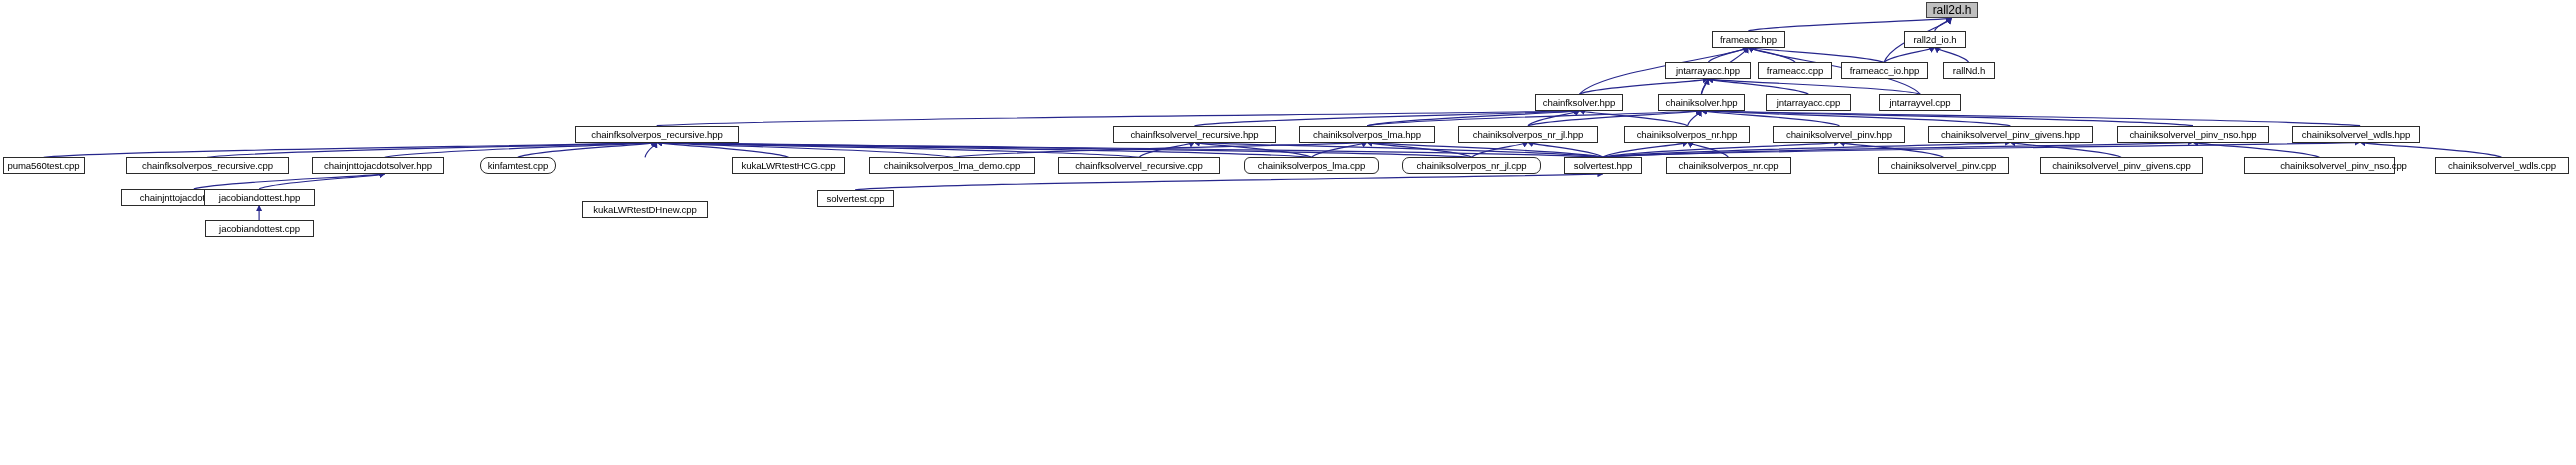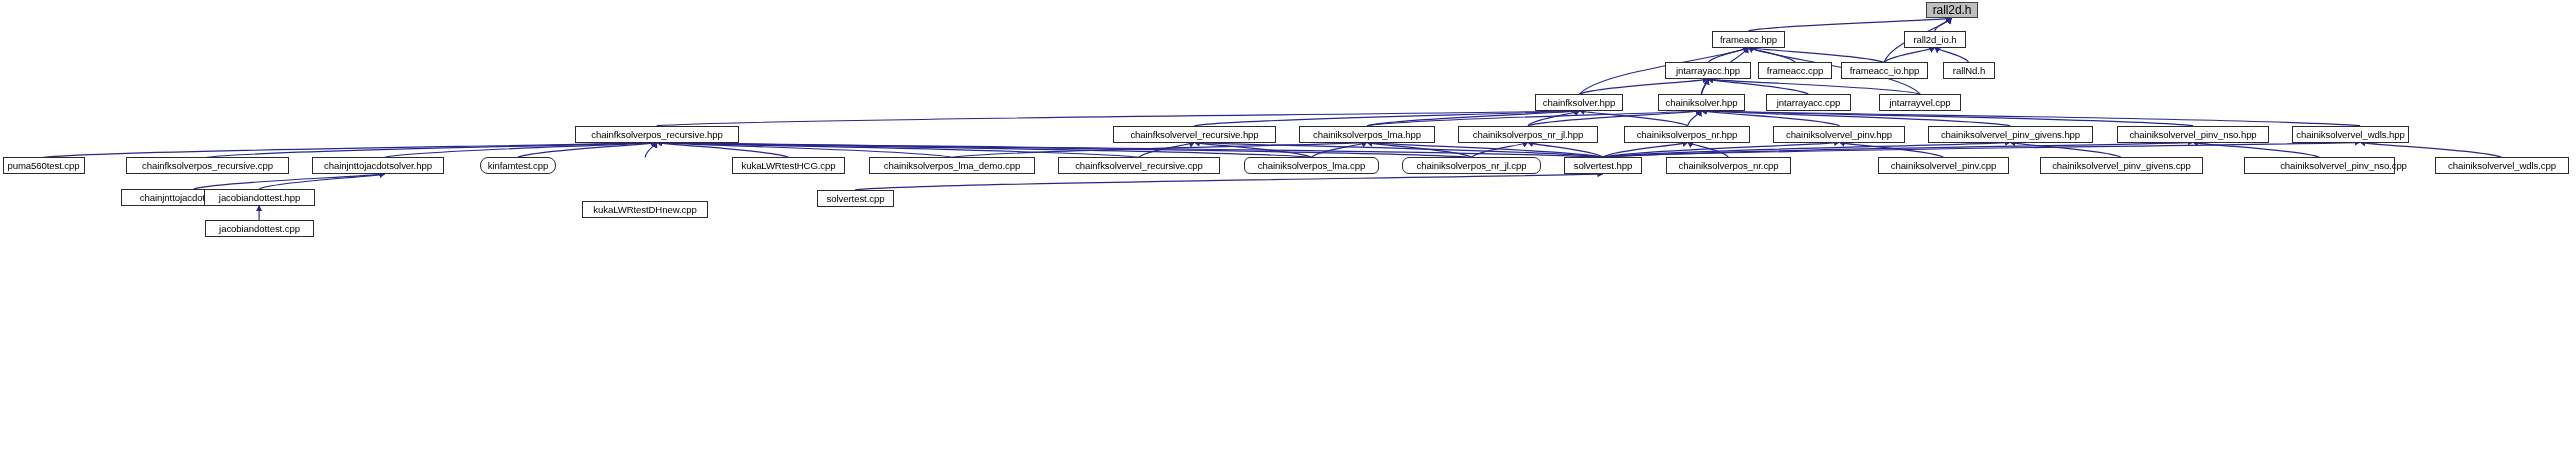--- a/index.html
+++ b/index.html
@@ -138,21 +138,21 @@
       <div class="node thick" style="left: 1766px; top: 94px; width: 85px; text-align: right;">jntarrayacc.cpp</div>
       <div class="node thick" style="left: 1879px; top: 94px; width: 82px;">jntarrayvel.cpp</div>
       <div class="node thick" style="left: 575px; top: 126px; width: 164px;">chainfksolverpos_recursive.hpp</div>
       <div class="node thick" style="left: 1113px; top: 126px; width: 163px;">chainfksolvervel_recursive.hpp</div>
       <div class="node thick" style="left: 1299px; top: 126px; width: 136px;">chainiksolverpos_lma.hpp</div>
       <div class="node thick" style="left: 1458px; top: 126px; width: 140px;">chainiksolverpos_nr_jl.hpp</div>
       <div class="node thick" style="left: 1624px; top: 126px; width: 126px;">chainiksolverpos_nr.hpp</div>
       <div class="node thick" style="left: 1773px; top: 126px; width: 132px;">chainiksolvervel_pinv.hpp</div>
       <div class="node thick" style="left: 1928px; top: 126px; width: 165px;">chainiksolvervel_pinv_givens.hpp</div>
       <div class="node thick" style="left: 2117px; top: 126px; width: 152px;">chainiksolvervel_pinv_nso.hpp</div>
-      <div class="node thick" style="left: 2292px; top: 126px; width: 117px;">chainiksolvervel_wdls.hpp</div>
+      <div class="node thick" style="left: 2292px; top: 126px; width: 128px;">chainiksolvervel_wdls.hpp</div>
       <div class="node thick" style="left: 2.5px; top: 157px; width: 82px;">puma560test.cpp</div>
       <div class="node thick" style="left: 126px; top: 157px; width: 163px;">chainfksolverpos_recursive.cpp</div>
       <div class="node thick" style="left: 312px; top: 157px; width: 132px;">chainjnttojacdotsolver.hpp</div>
       <div class="node thick" style="left: 480px; top: 157px; width: 76px; border-radius: 8px;">kinfamtest.cpp</div>
       <div class="node thick" style="left: 582px; top: 157px; width: 126px; margin-top: 44px;">kukaLWRtestDHnew.cpp</div>
       <div class="node thick" style="left: 732px; top: 157px; width: 113px;">kukaLWRtestHCG.cpp</div>
       <div class="node thick" style="left: 869px; top: 157px; width: 166px;">chainiksolverpos_lma_demo.cpp</div>
       <div class="node thick" style="left: 1058px; top: 157px; width: 162px;">chainfksolvervel_recursive.cpp</div>
       <div class="node thick" style="left: 1244px; top: 157px; width: 135px; border-radius: 6px;">chainiksolverpos_lma.cpp</div>
       <div class="node thick" style="left: 1402px; top: 157px; width: 139px; border-radius: 7px;">chainiksolverpos_nr_jl.cpp</div>

